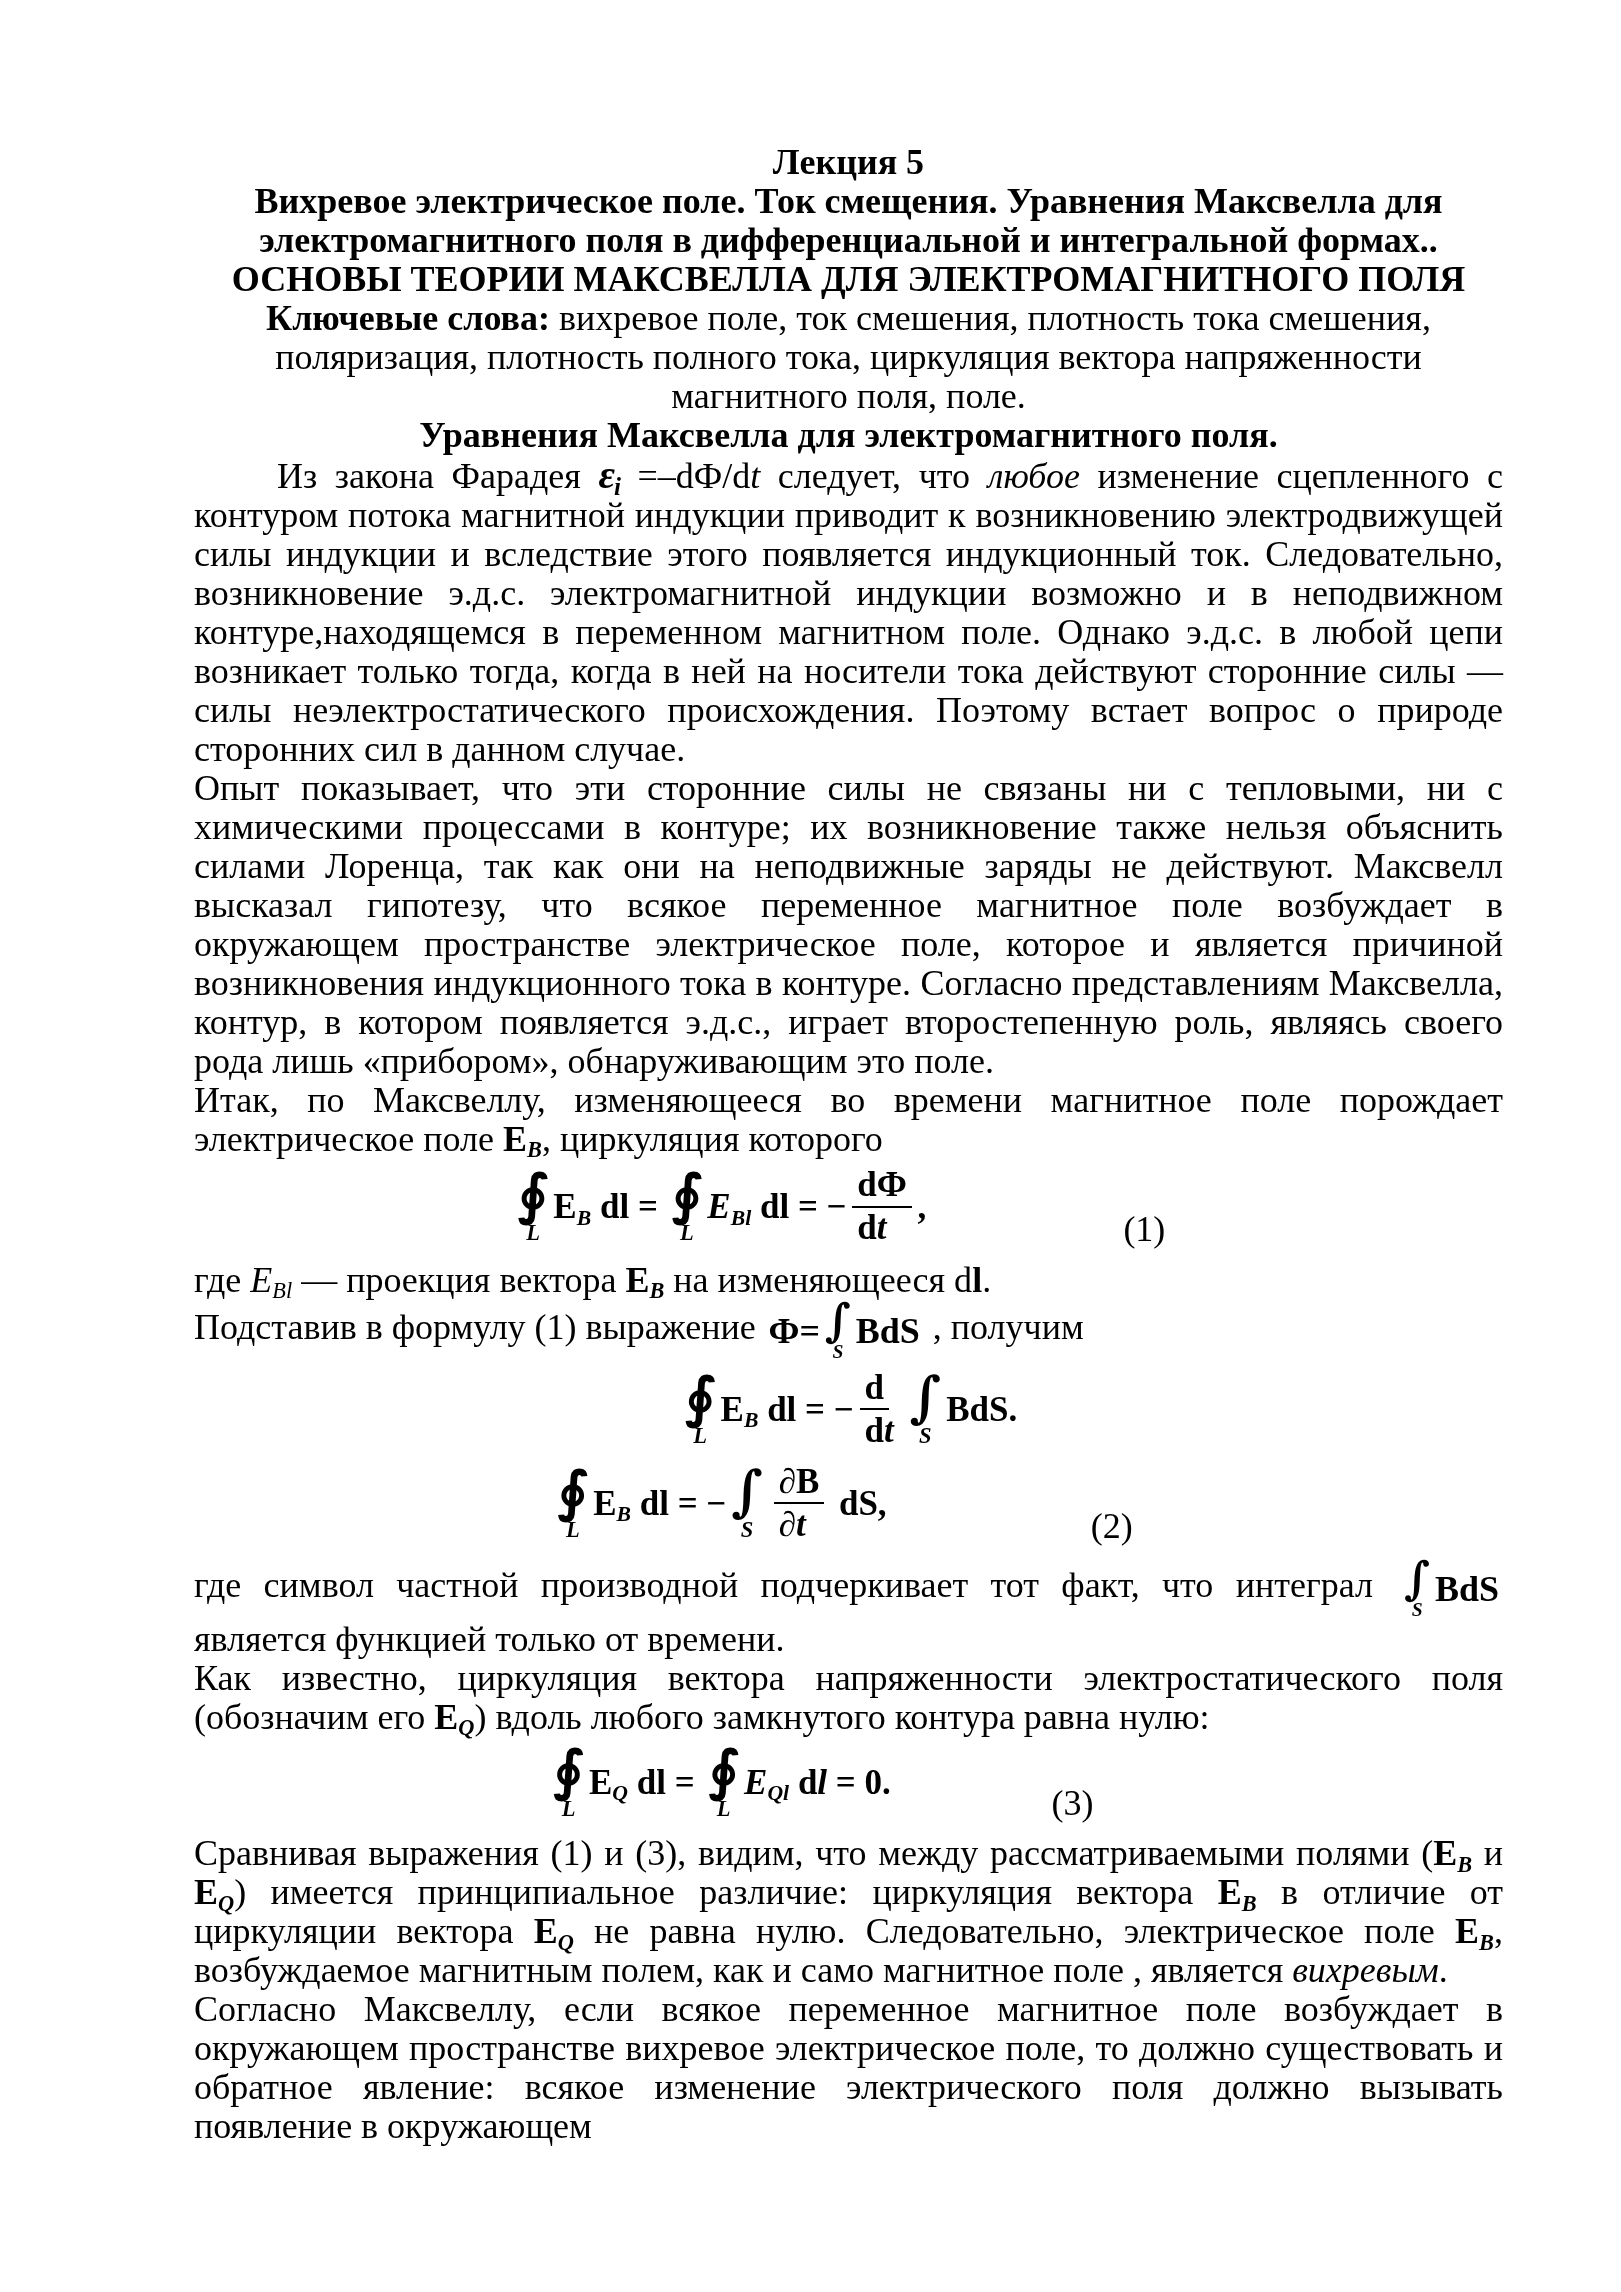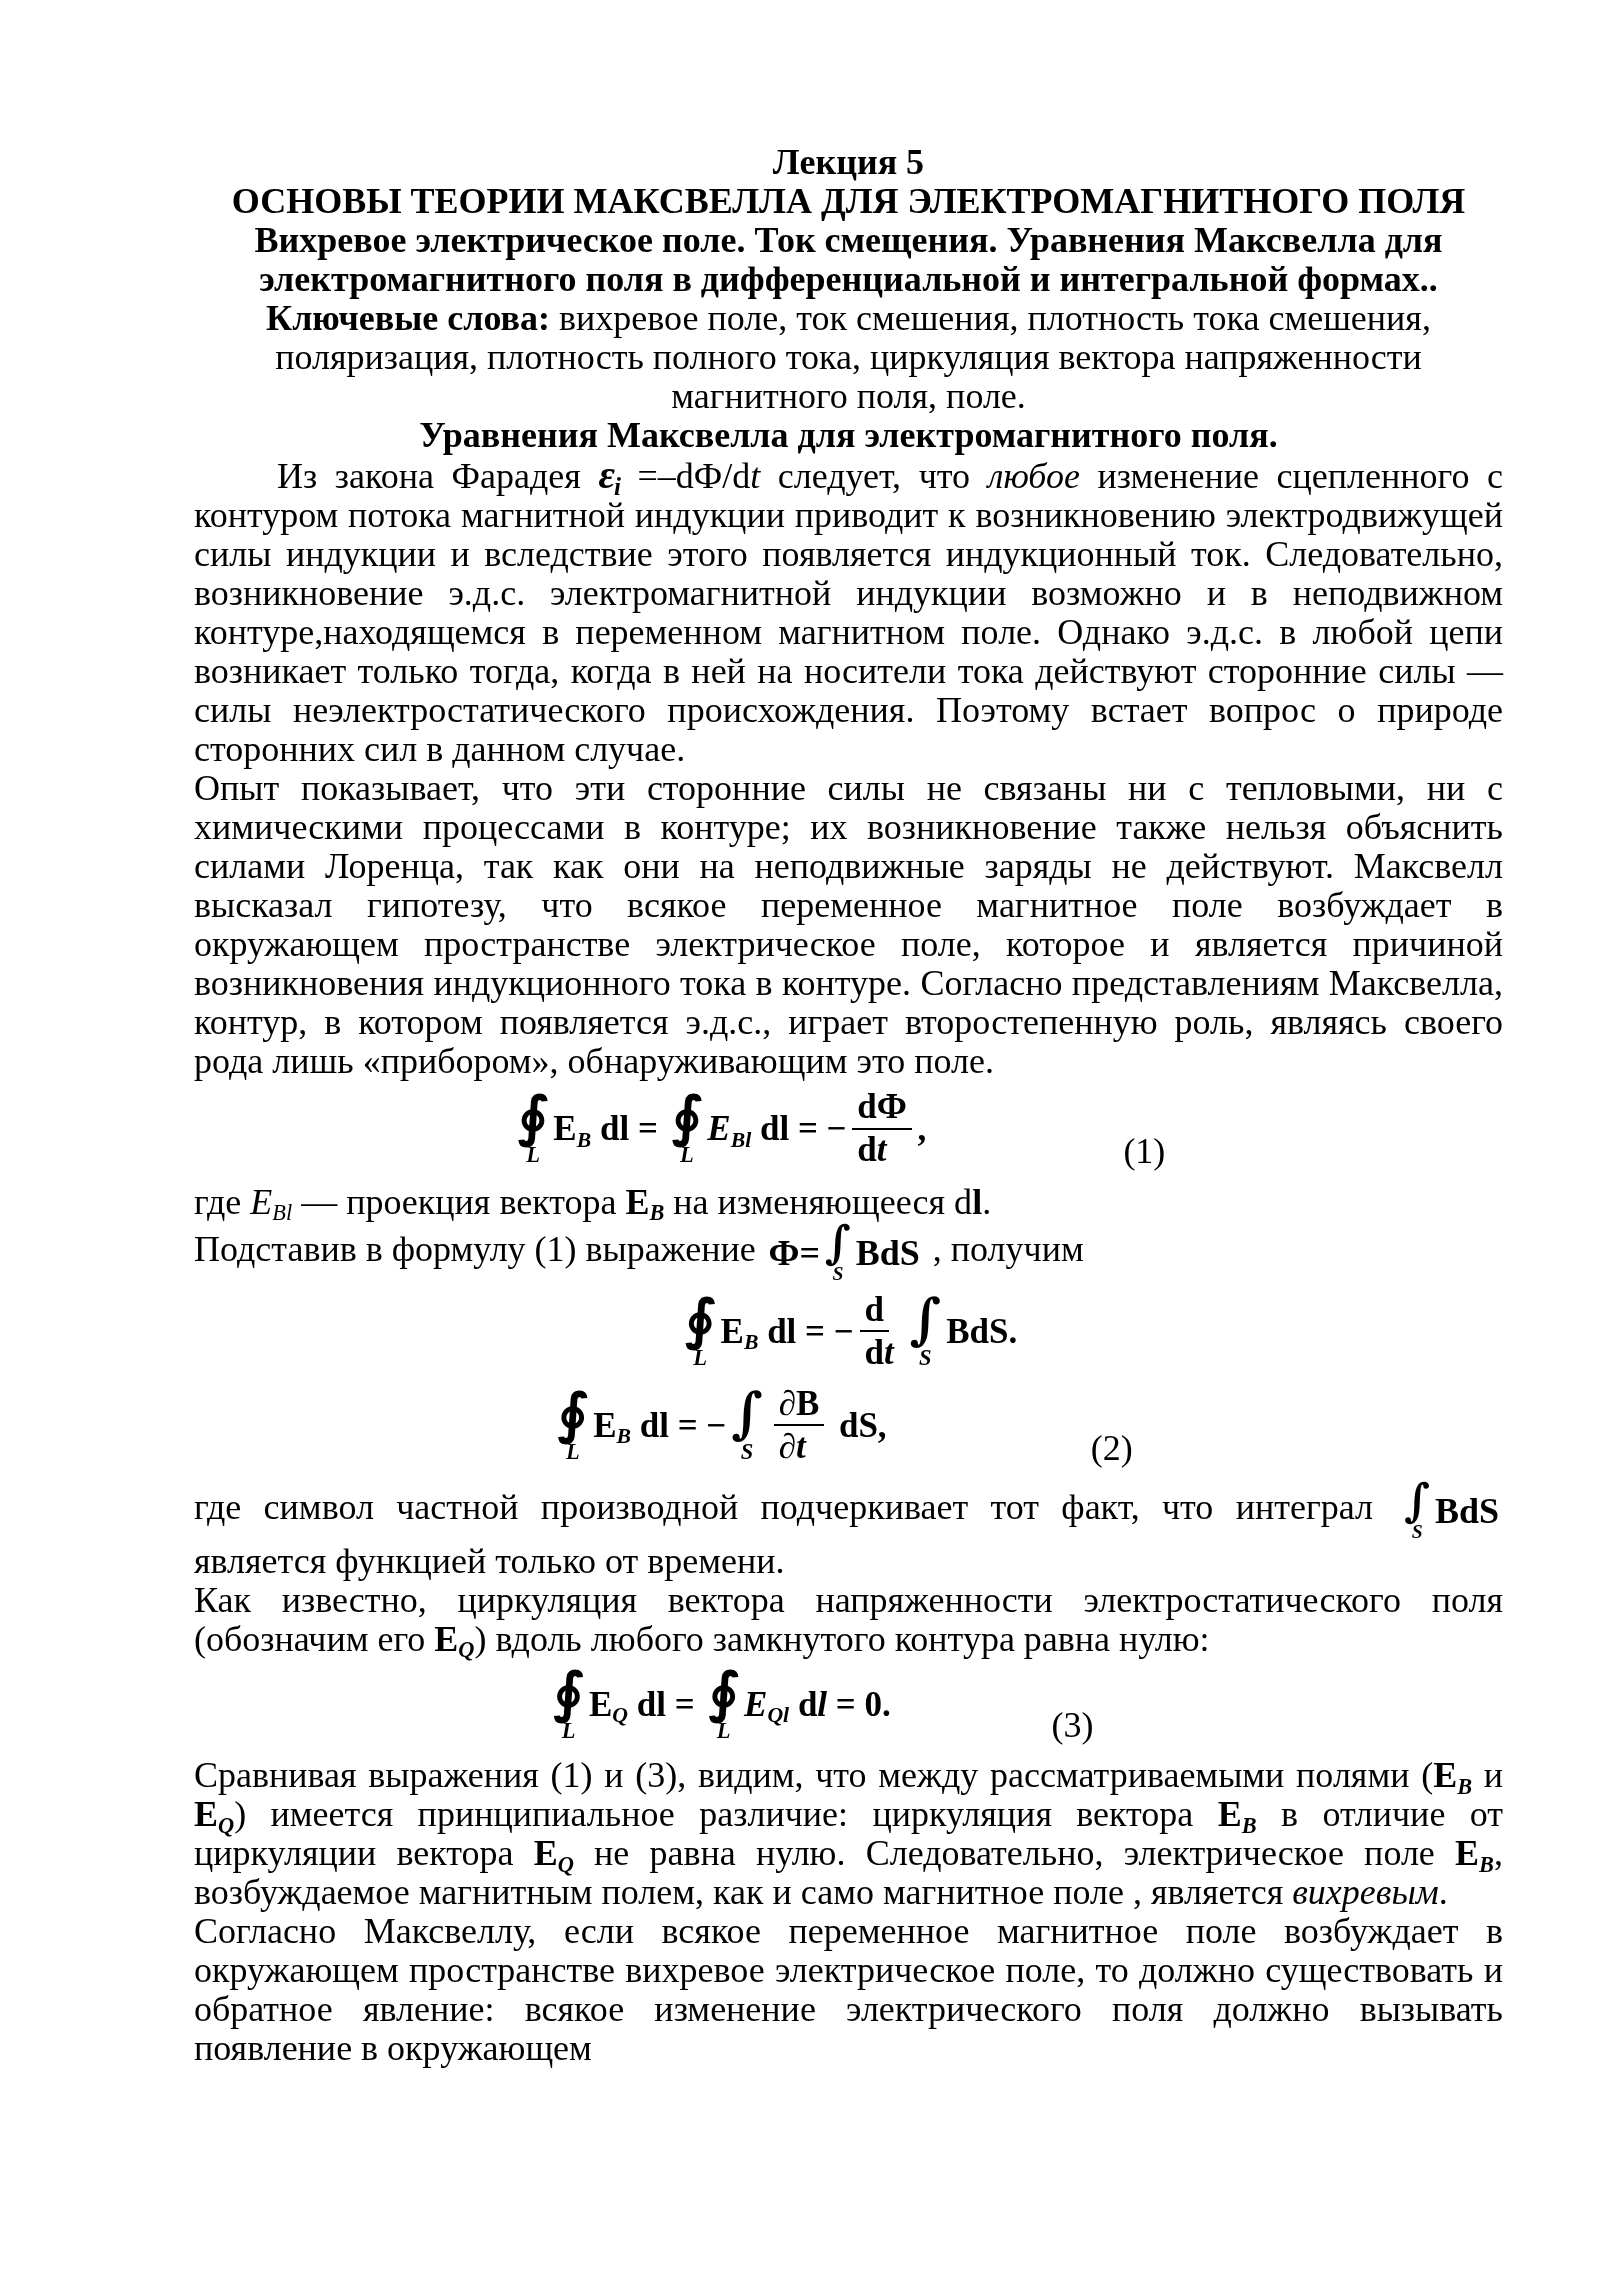--- a/index.html
+++ b/index.html
@@ -45,29 +45,30 @@
   .inlinef .opg{font-size:45px;}
   .inlinef .opl{font-size:19.6px;margin-top:1px;}
   .sect2{margin-top:41px;}
 </style>
 </head>
 <body>
 
 <div class="page">
 
   <div class="hc">Лекция  5</div>
+  <div class="hc">Вихревое электрическое поле. Ток смещения. Уравнения Максвелла для электромагнитного поля в дифференциальной и интегральной формах..</div>
   <div class="hc">ОСНОВЫ ТЕОРИИ МАКСВЕЛЛА ДЛЯ ЭЛЕКТРОМАГНИТНОГО ПОЛЯ</div>
-  <div class="hc">Вихревое электрическое поле. Ток смещения. Уравнения Максвелла для электромагнитного поля в дифференциальной и интегральной формах..</div>
 
   <div class="kw"><span class="b">Ключевые слова:</span><span> вихревое поле, ток смешения, плотность тока смешения, поляризация, плотность полного тока, циркуляция вектора напряженности магнитного поля,  поле.</span></div>
 
   <div class="hc">Уравнения Максвелла для электромагнитного поля.</div>
 
   <p class="indent"><span>Из закона Фарадея  </span><span class="scripte ">ε<span class="rsub">i</span></span><span> =–dФ/d</span><span class="i ">t</span><span> следует, что </span><span class="i ">любое</span><span> изменение сцепленного с контуром потока магнитной индукции приводит к возникновению электродвижущей силы индукции и вследствие этого появляется индукционный ток. Следовательно, возникновение э.д.с. электромагнитной индукции возможно и в неподвижном контуре,находящемся в переменном магнитном поле. Однако э.д.с. в любой цепи возникает только тогда, когда в ней на носители тока действуют сторонние силы — силы неэлектростатического происхождения. Поэтому встает вопрос о природе сторонних сил в данном случае.</span></p>
   <p><span>Опыт показывает, что эти сторонние силы не связаны ни с тепловыми, ни с химическими процессами в контуре; их возникновение также нельзя объяснить силами Лоренца, так как они на неподвижные заряды не действуют. Максвелл высказал гипотезу, что всякое переменное магнитное поле возбуждает в окружающем пространстве электрическое поле, которое и является причиной возникновения индукционного тока в контуре. Согласно представлениям Максвелла, контур, в котором появляется э.д.с., играет второстепенную роль, являясь своего рода лишь «прибором», обнаруживающим это поле.</span></p>
+  <p><span>Итак, по Максвеллу, изменяющееся во времени магнитное поле порождает электрическое поле </span><span class="b ">E<span class="rsub">B</span></span><span>, циркуляция которого</span></p>
 
   <div class="eqwrap">
     <span class="formula shiftL"><span class="bigop"><span class="opg">∮</span><span class="opl">L</span></span><span class="b ">E<span class="rsub">B</span></span><span class="b "> dl</span><span> = </span><span class="bigop"><span class="opg">∮</span><span class="opl">L</span></span><span class="i ">E<span class="rsub">Bl</span></span><span class="b "> dl</span><span> = −</span><span class="frac"><span class="fnum"><span class="b ">dФ</span></span><span class="fden"><span class="b ">d</span><span class="i ">t</span></span></span><span>,</span></span>
     <span class="eqnum n1">(1)</span>
   </div>
 
   <p><span>где </span><span class="i ">E<span class="rsub">Bl</span></span><span> — проекция вектора </span><span class="b ">E<span class="rsub">B</span></span><span> на изменяющееся d</span><span class="b ">l</span><span>.</span></p>
   <p><span>Подставив в формулу (1) выражение </span><span class="inlinef"><span class="b ">Ф</span><span>=</span><span class="bigop"><span class="opg">∫</span><span class="opl">S</span></span><span class="b ">B</span><span>d</span><span class="b ">S</span></span><span> , получим</span></p>
 
   <div class="eqwrap">

